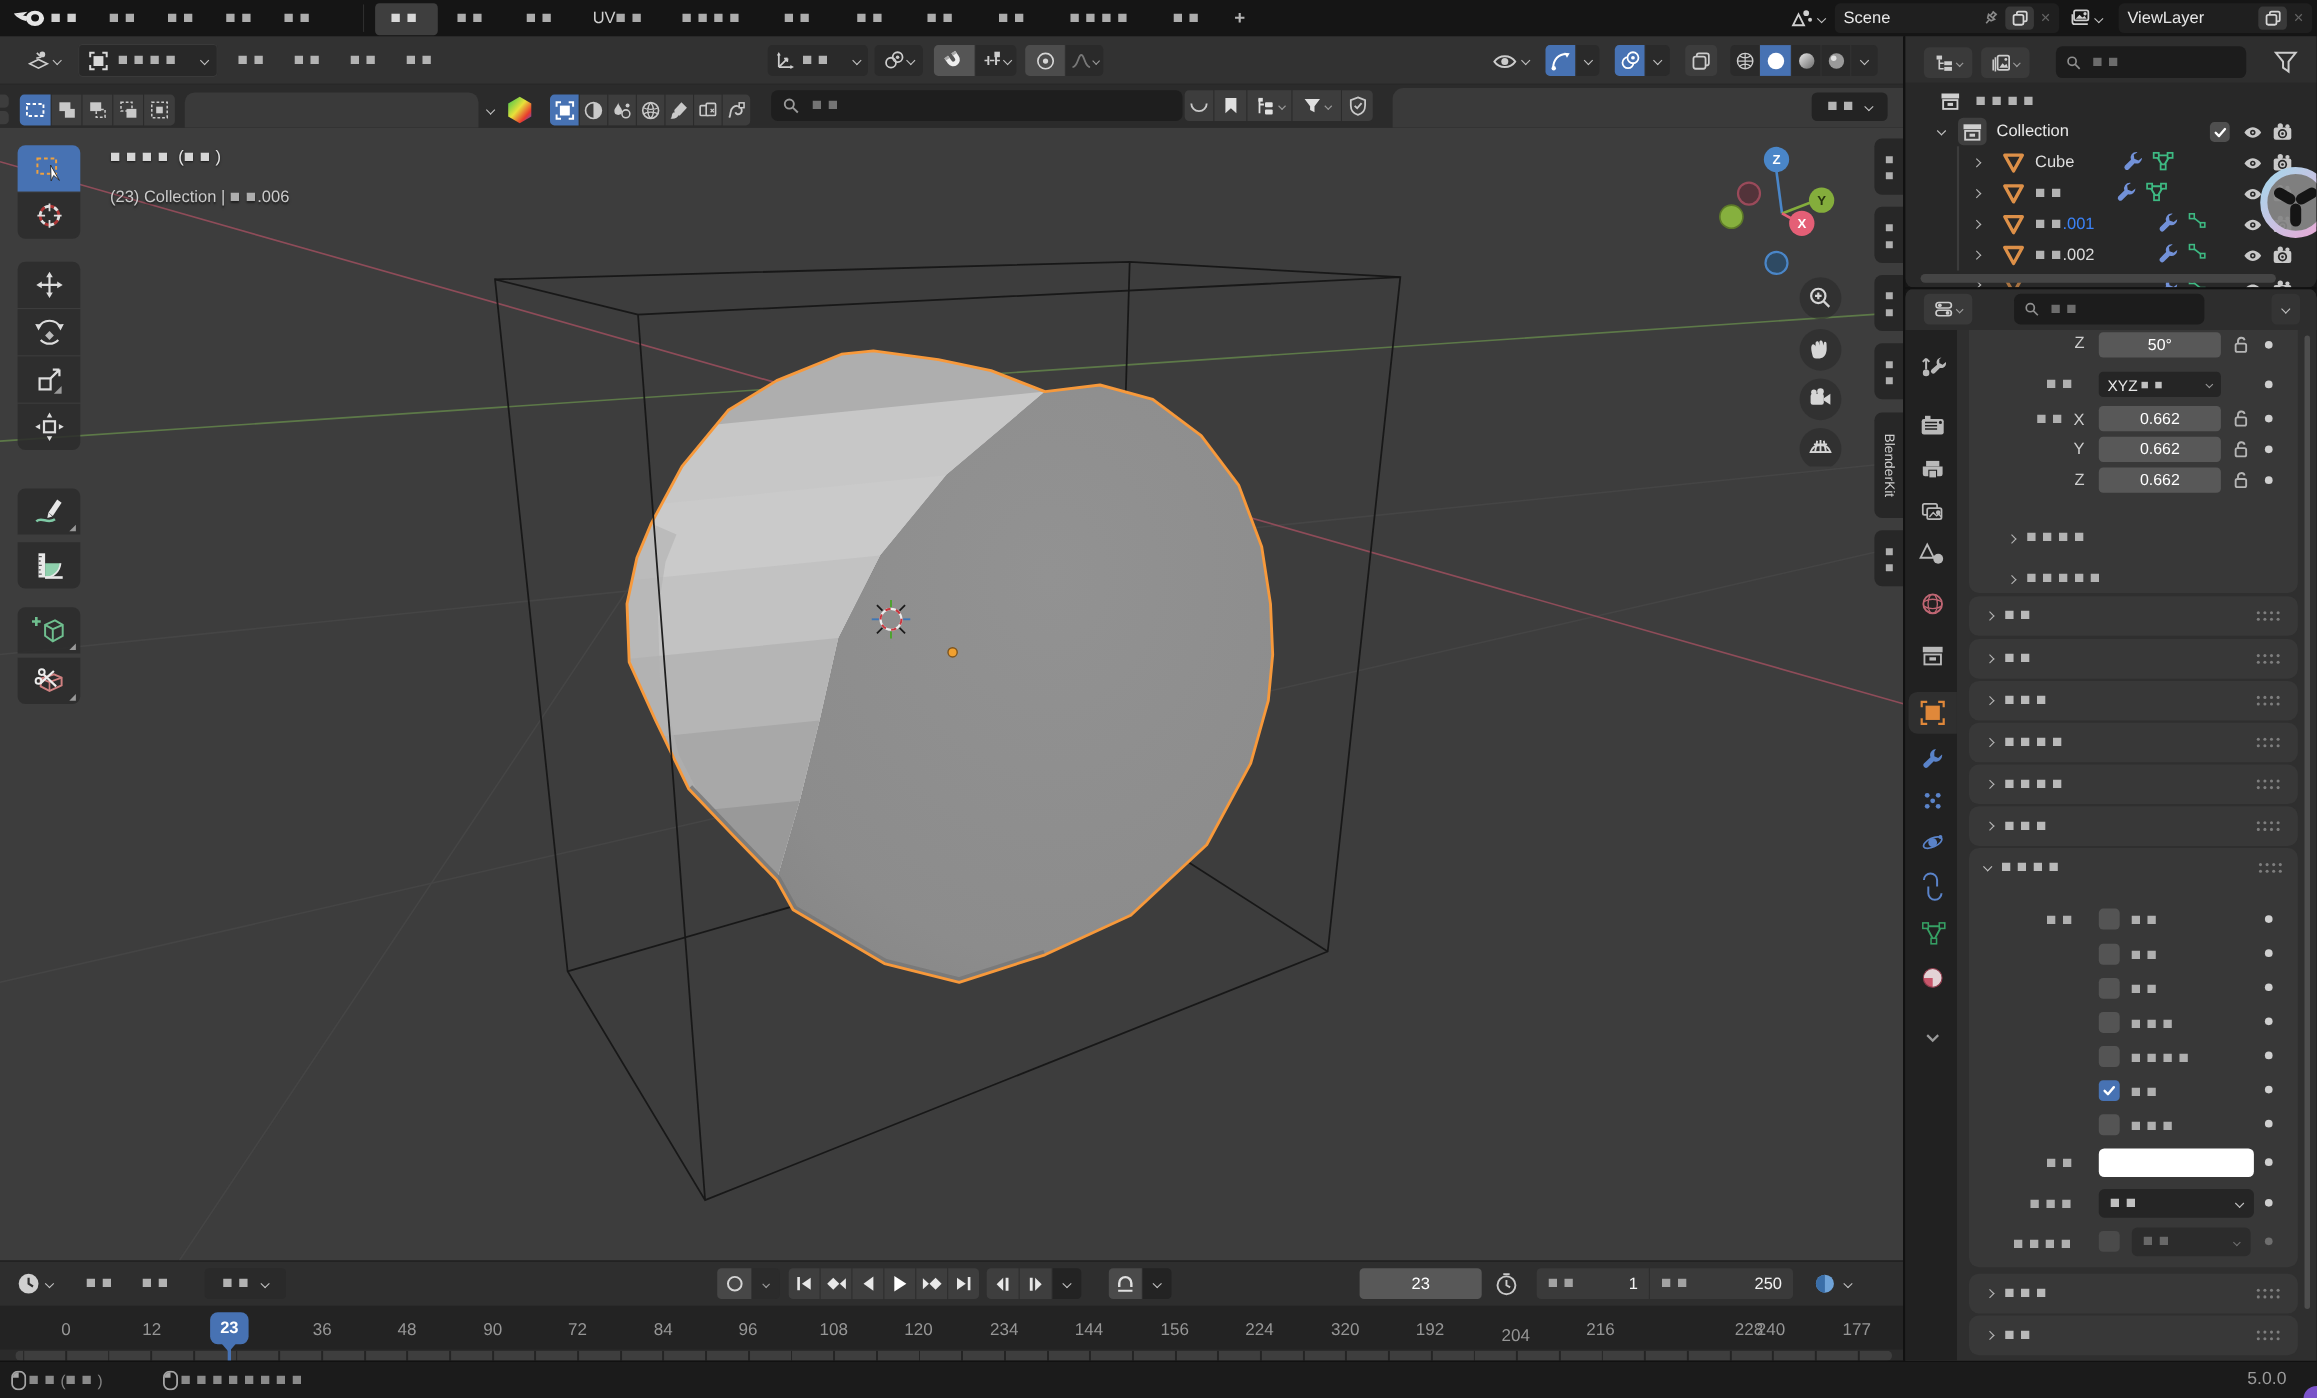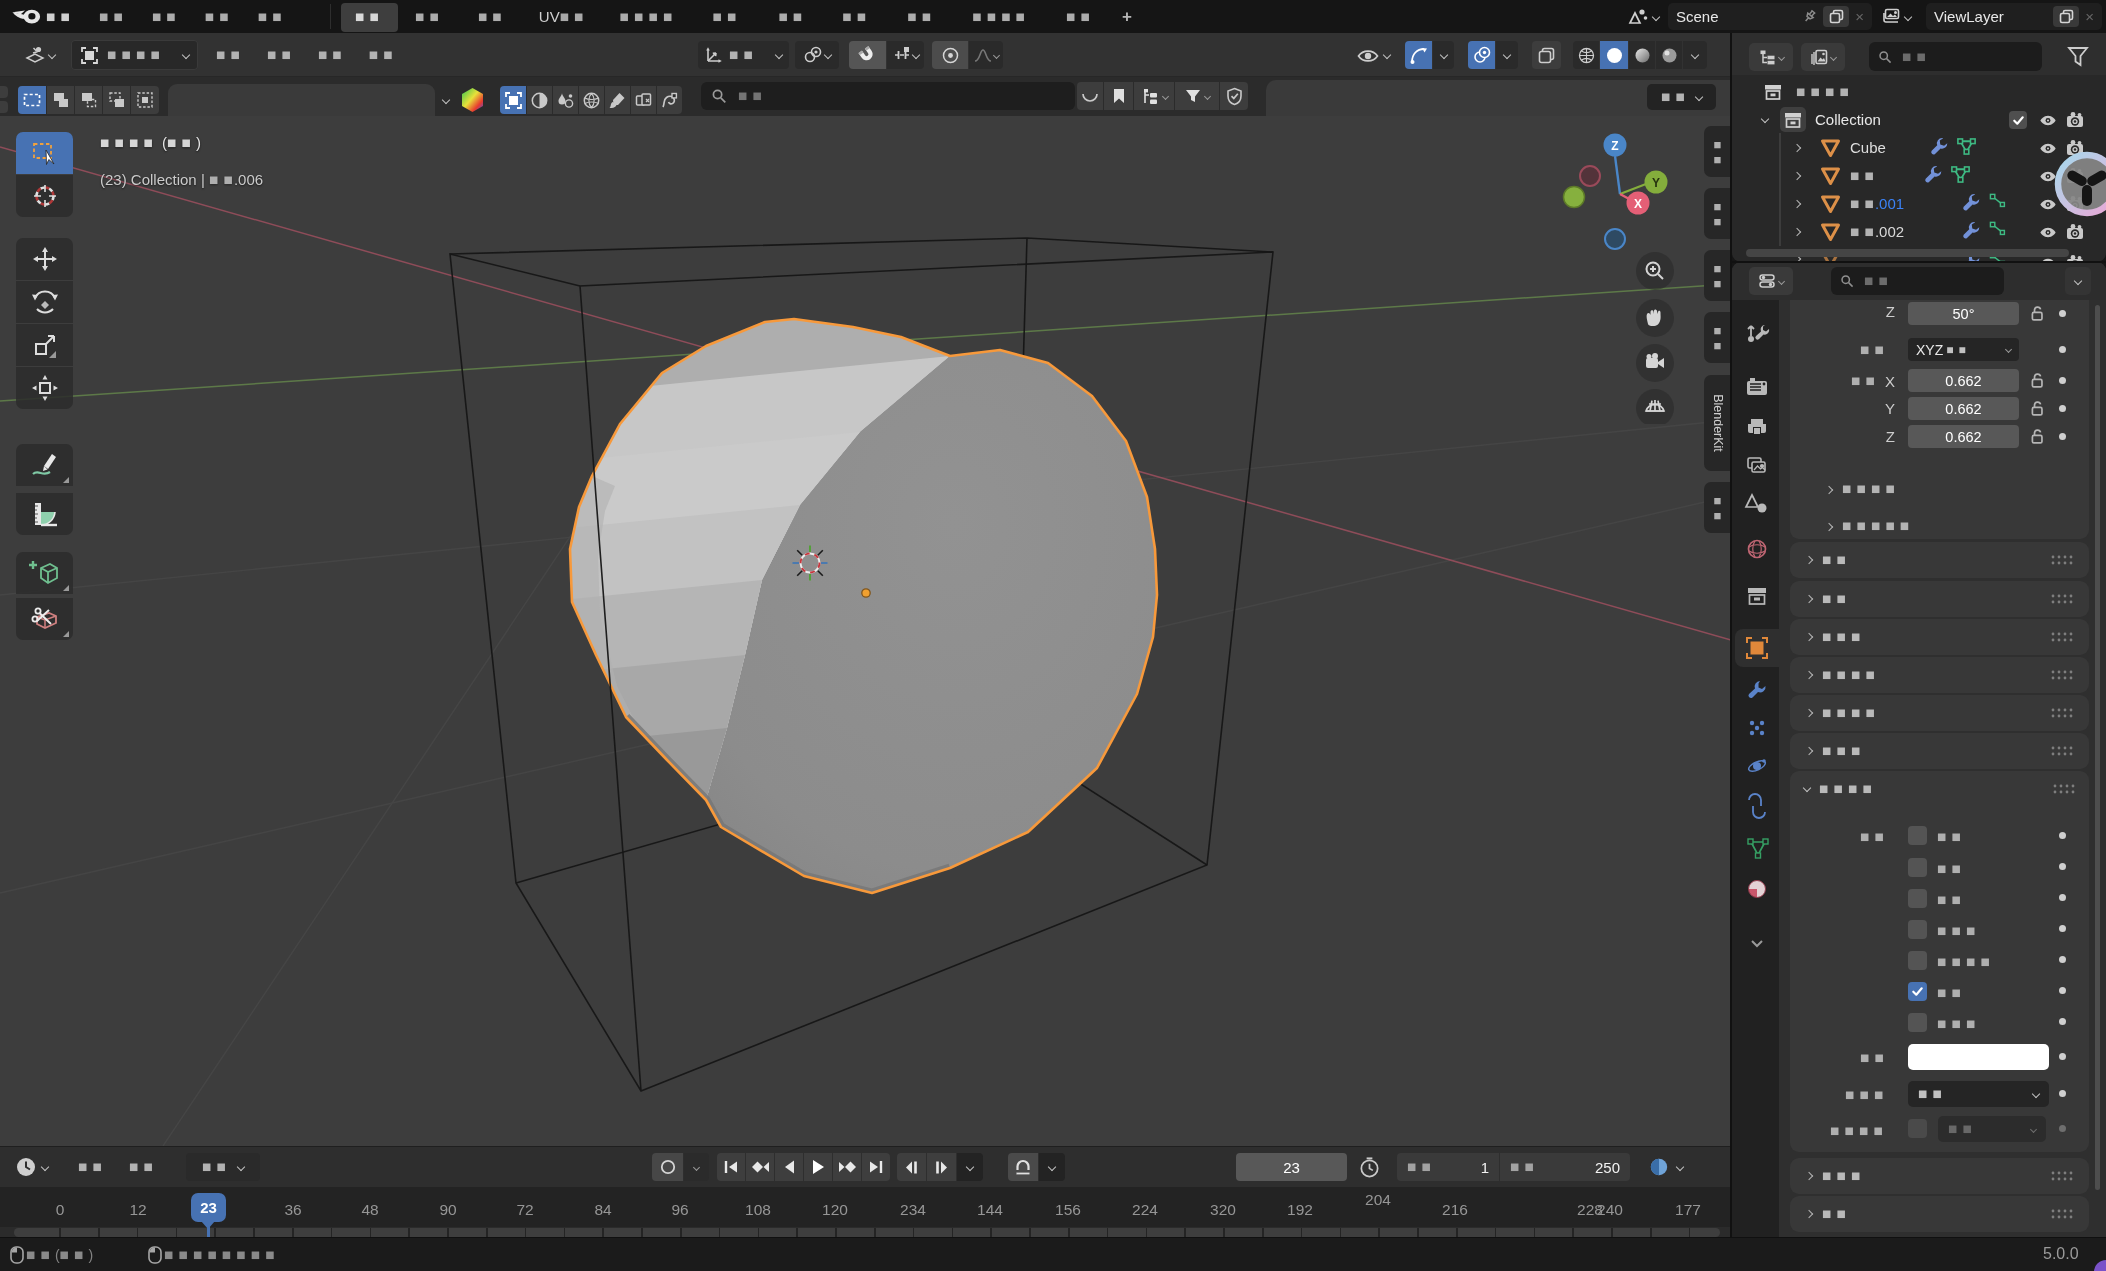--- a/index.html
+++ b/index.html
@@ -766,21 +766,21 @@
       <span class="ab" style="left:603px;top:14px;transform:translateX(-50%)">84</span>
       <span class="ab" style="left:680px;top:14px;transform:translateX(-50%)">96</span>
       <span class="ab" style="left:758px;top:14px;transform:translateX(-50%)">108</span>
       <span class="ab" style="left:835px;top:14px;transform:translateX(-50%)">120</span>
       <span class="ab" style="left:913px;top:14px;transform:translateX(-50%)">234</span>
       <span class="ab" style="left:990px;top:14px;transform:translateX(-50%)">144</span>
       <span class="ab" style="left:1068px;top:14px;transform:translateX(-50%)">156</span>
       <span class="ab" style="left:1145px;top:14px;transform:translateX(-50%)">224</span>
       <span class="ab" style="left:1223px;top:14px;transform:translateX(-50%)">320</span>
       <span class="ab" style="left:1300px;top:14px;transform:translateX(-50%)">192</span>
-      <span class="ab" style="left:1378px;top:4px;transform:translateX(-50%)">204</span>
+      <span class="ab" style="left:1378px;top:19px;transform:translateX(-50%)">204</span>
       <span class="ab" style="left:1455px;top:14px;transform:translateX(-50%)">216</span>
       <span class="ab" style="left:1590px;top:14px;transform:translateX(-50%)">228</span>
       <span class="ab" style="left:1610px;top:14px;transform:translateX(-50%)">240</span>
       <span class="ab" style="left:1688px;top:14px;transform:translateX(-50%)">177</span>
     </div>
  <div class="ab" style="left:0;top:80px;width:1731px;height:11px;background:#2b2b2b"></div>
  <div class="ab" style="left:14px;top:81px;width:1706px;height:9px;border-radius:5px;background:repeating-linear-gradient(90deg,#3e3e3e 0px,#3e3e3e 37.1px,#242424 37.1px,#242424 38.8px);background-position:8px 0"></div>
  <div class="ab" style="left:207px;top:75px;width:2.5px;height:16px;background:#4772b3"></div>
  <div class="ab" style="left:191px;top:46px;width:35px;height:29px;background:#4772b3;border-radius:7px;display:flex;align-items:center;justify-content:center;color:#fff;font-size:15px;font-weight:bold">23</div>
  <div class="ab" style="left:201px;top:74px;width:0;height:0;border-left:7.5px solid transparent;border-right:7.5px solid transparent;border-top:8px solid #4772b3"></div>

